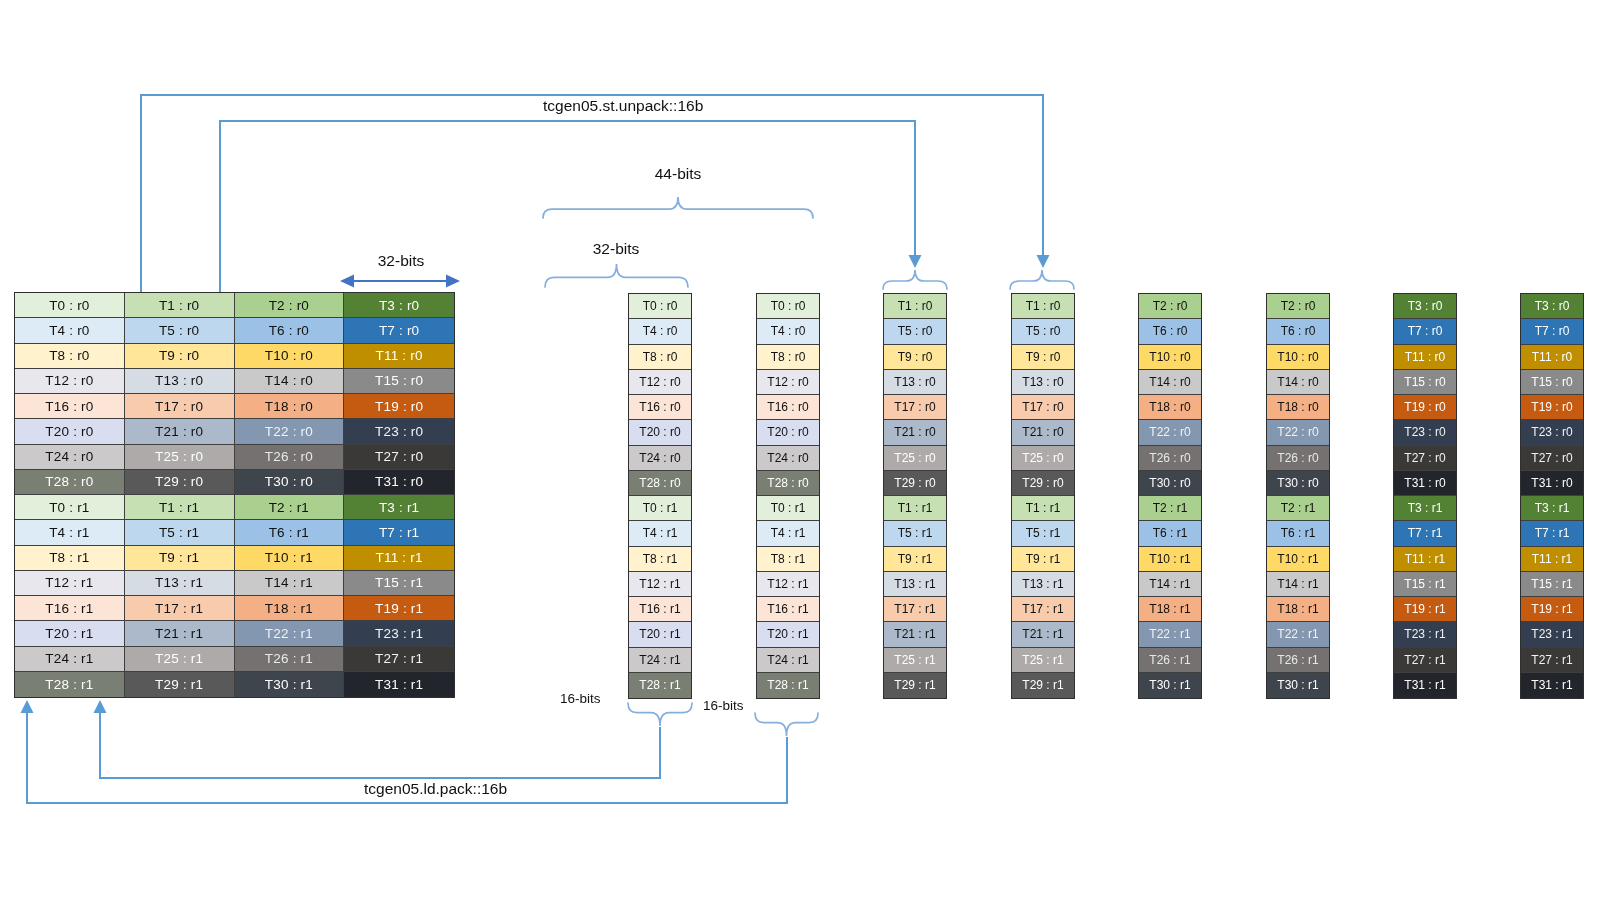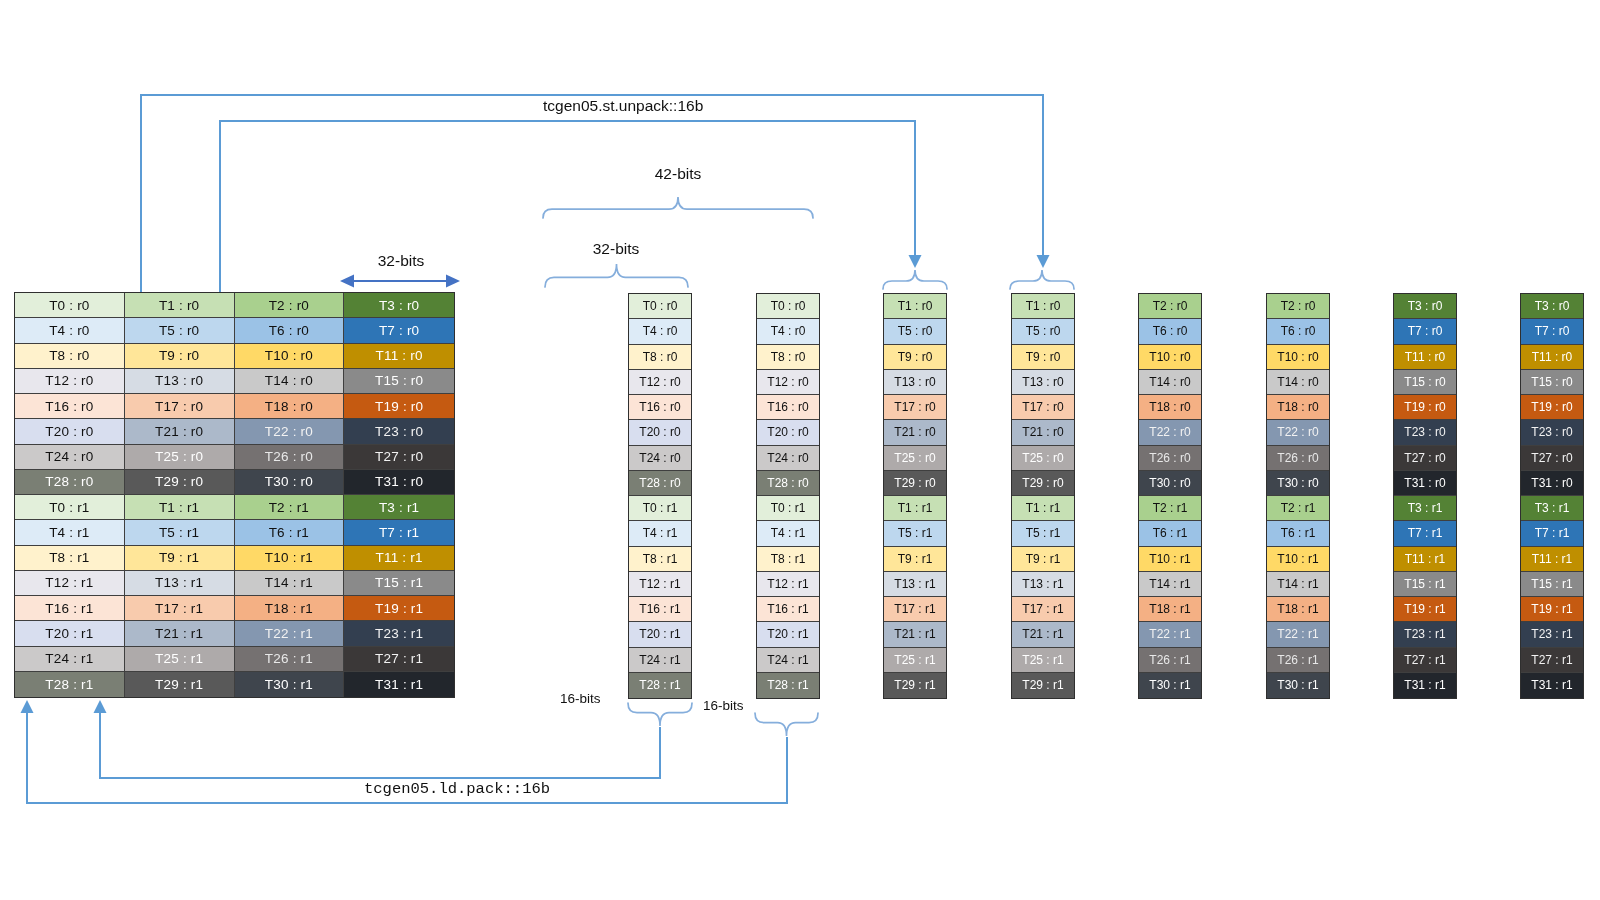--- a/index.html
+++ b/index.html
@@ -24,31 +24,31 @@
          border-bottom:1px solid #3f3f3f;box-sizing:border-box;white-space:nowrap;}
   .strip .scell.last-row{border-bottom:none;}
 </style>
 </head>
 <body>
 
 <div id="canvas">
 
   <div class="lbl" style="left:543px;top:97px;">tcgen05.st.unpack::16b</div>
 
-  <div class="lbl center" style="left:640px;top:165px;width:76px;">42-bits</div>
+  <div class="lbl center" style="left:640px;top:165px;width:76px;">44-bits</div>
 
   <div class="lbl center" style="left:578px;top:240px;width:76px;">32-bits</div>
 
   <div class="lbl center" style="left:363px;top:252px;width:76px;">32-bits</div>
 
   <div class="lbl small" style="left:560px;top:691px;">16-bits</div>
 
   <div class="lbl small" style="left:703px;top:698px;">16-bits</div>
 
-  <div class="lbl" style="left:364px;top:780px;font-family:Liberation Mono, monospace;">tcgen05.ld.pack::16b</div>
+  <div class="lbl" style="left:364px;top:780px;">tcgen05.ld.pack::16b</div>
 
   <div id="main-grid">
       <div class="cell" style="background: rgb(226, 239, 218); color: rgb(17, 17, 17);">T0 : r0</div>
       <div class="cell" style="background: rgb(198, 224, 180); color: rgb(17, 17, 17);">T1 : r0</div>
       <div class="cell" style="background: rgb(169, 208, 142); color: rgb(17, 17, 17);">T2 : r0</div>
       <div class="cell last-col" style="background: rgb(84, 130, 53); color: rgb(255, 255, 255);">T3 : r0</div>
       <div class="cell" style="background: rgb(221, 235, 247); color: rgb(17, 17, 17);">T4 : r0</div>
       <div class="cell" style="background: rgb(189, 215, 238); color: rgb(17, 17, 17);">T5 : r0</div>
       <div class="cell" style="background: rgb(155, 194, 230); color: rgb(17, 17, 17);">T6 : r0</div>
       <div class="cell last-col" style="background: rgb(46, 117, 182); color: rgb(255, 255, 255);">T7 : r0</div>

